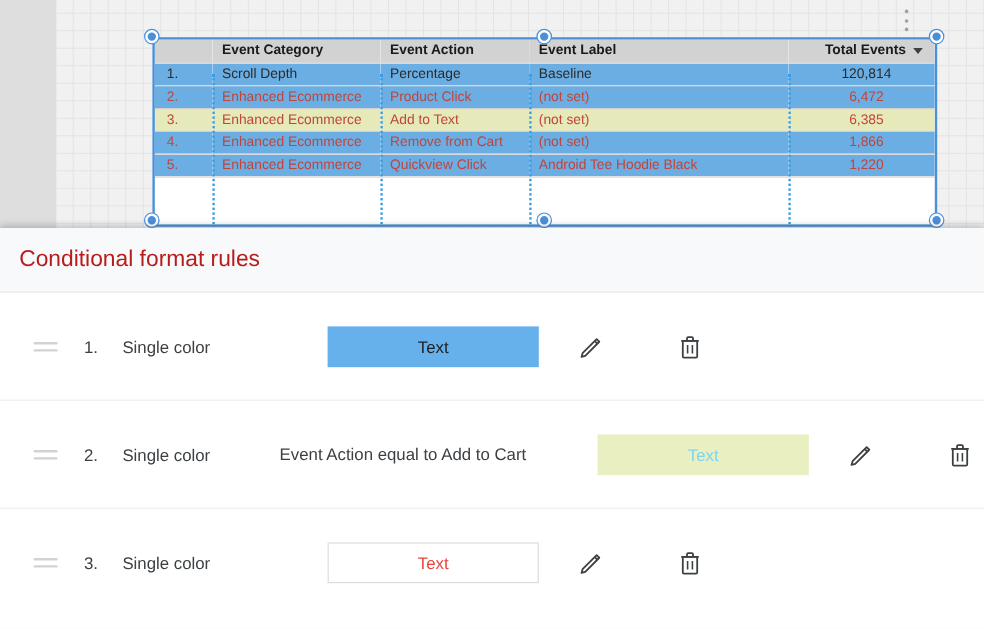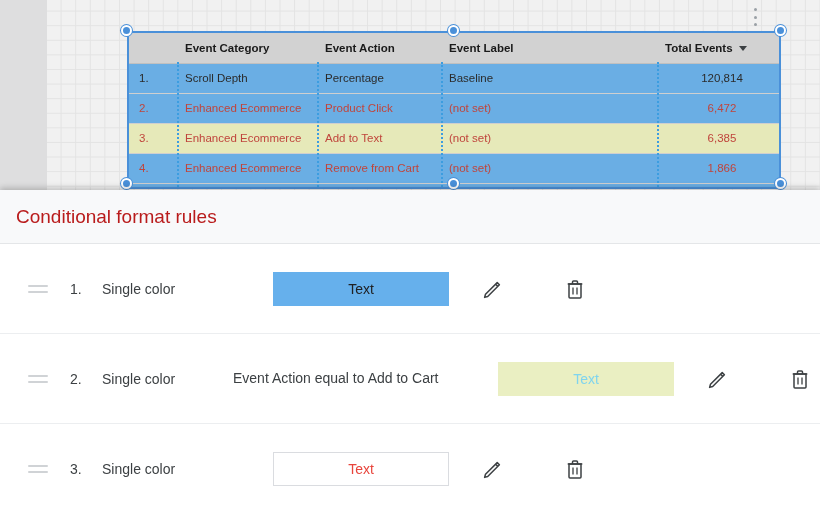--- a/index.html
+++ b/index.html
@@ -74,35 +74,35 @@
     width: 654px;
     height: 158px;
     border: 2px solid #4a90d9;
     background: #ffffff;
     overflow: hidden;
   }
   .dt { width: 100%; border-collapse: collapse; table-layout: fixed; }
   .dt th, .dt td {
     font-size: 11.5px;
     padding: 0 8px;
-    height: 30px;
+    height: 19px;
     vertical-align: middle;
     white-space: nowrap;
     overflow: hidden;
     text-overflow: ellipsis;
   }
   .dt thead th {
     background: #d2d2d2;
     color: #1a1a1a;
     font-weight: bold;
     font-size: 11.5px;
     border-bottom: 1px solid #c0c0c0;
     text-align: left;
   }
-  .dt thead th.num-h { padding-right: 10px; }
+  .dt thead th.num-h { text-align: right; padding-right: 10px; }
   .dt thead th.idx-h { background: #d2d2d2; }
   .dt tbody tr { background: #6aaee4; }
   .dt tbody tr.hl { background: #e6e9b9; }
   .dt tbody td { border-bottom: 1px solid #cfcfcf; color: #2b2b2b; }
   .dt tbody tr.red td { color: #c0453c; }
   .dt td.idx { text-align: left; padding-left: 10px; }
   .dt td.num { text-align: center; padding-right: 0; }
 
   
   .col-guide {

